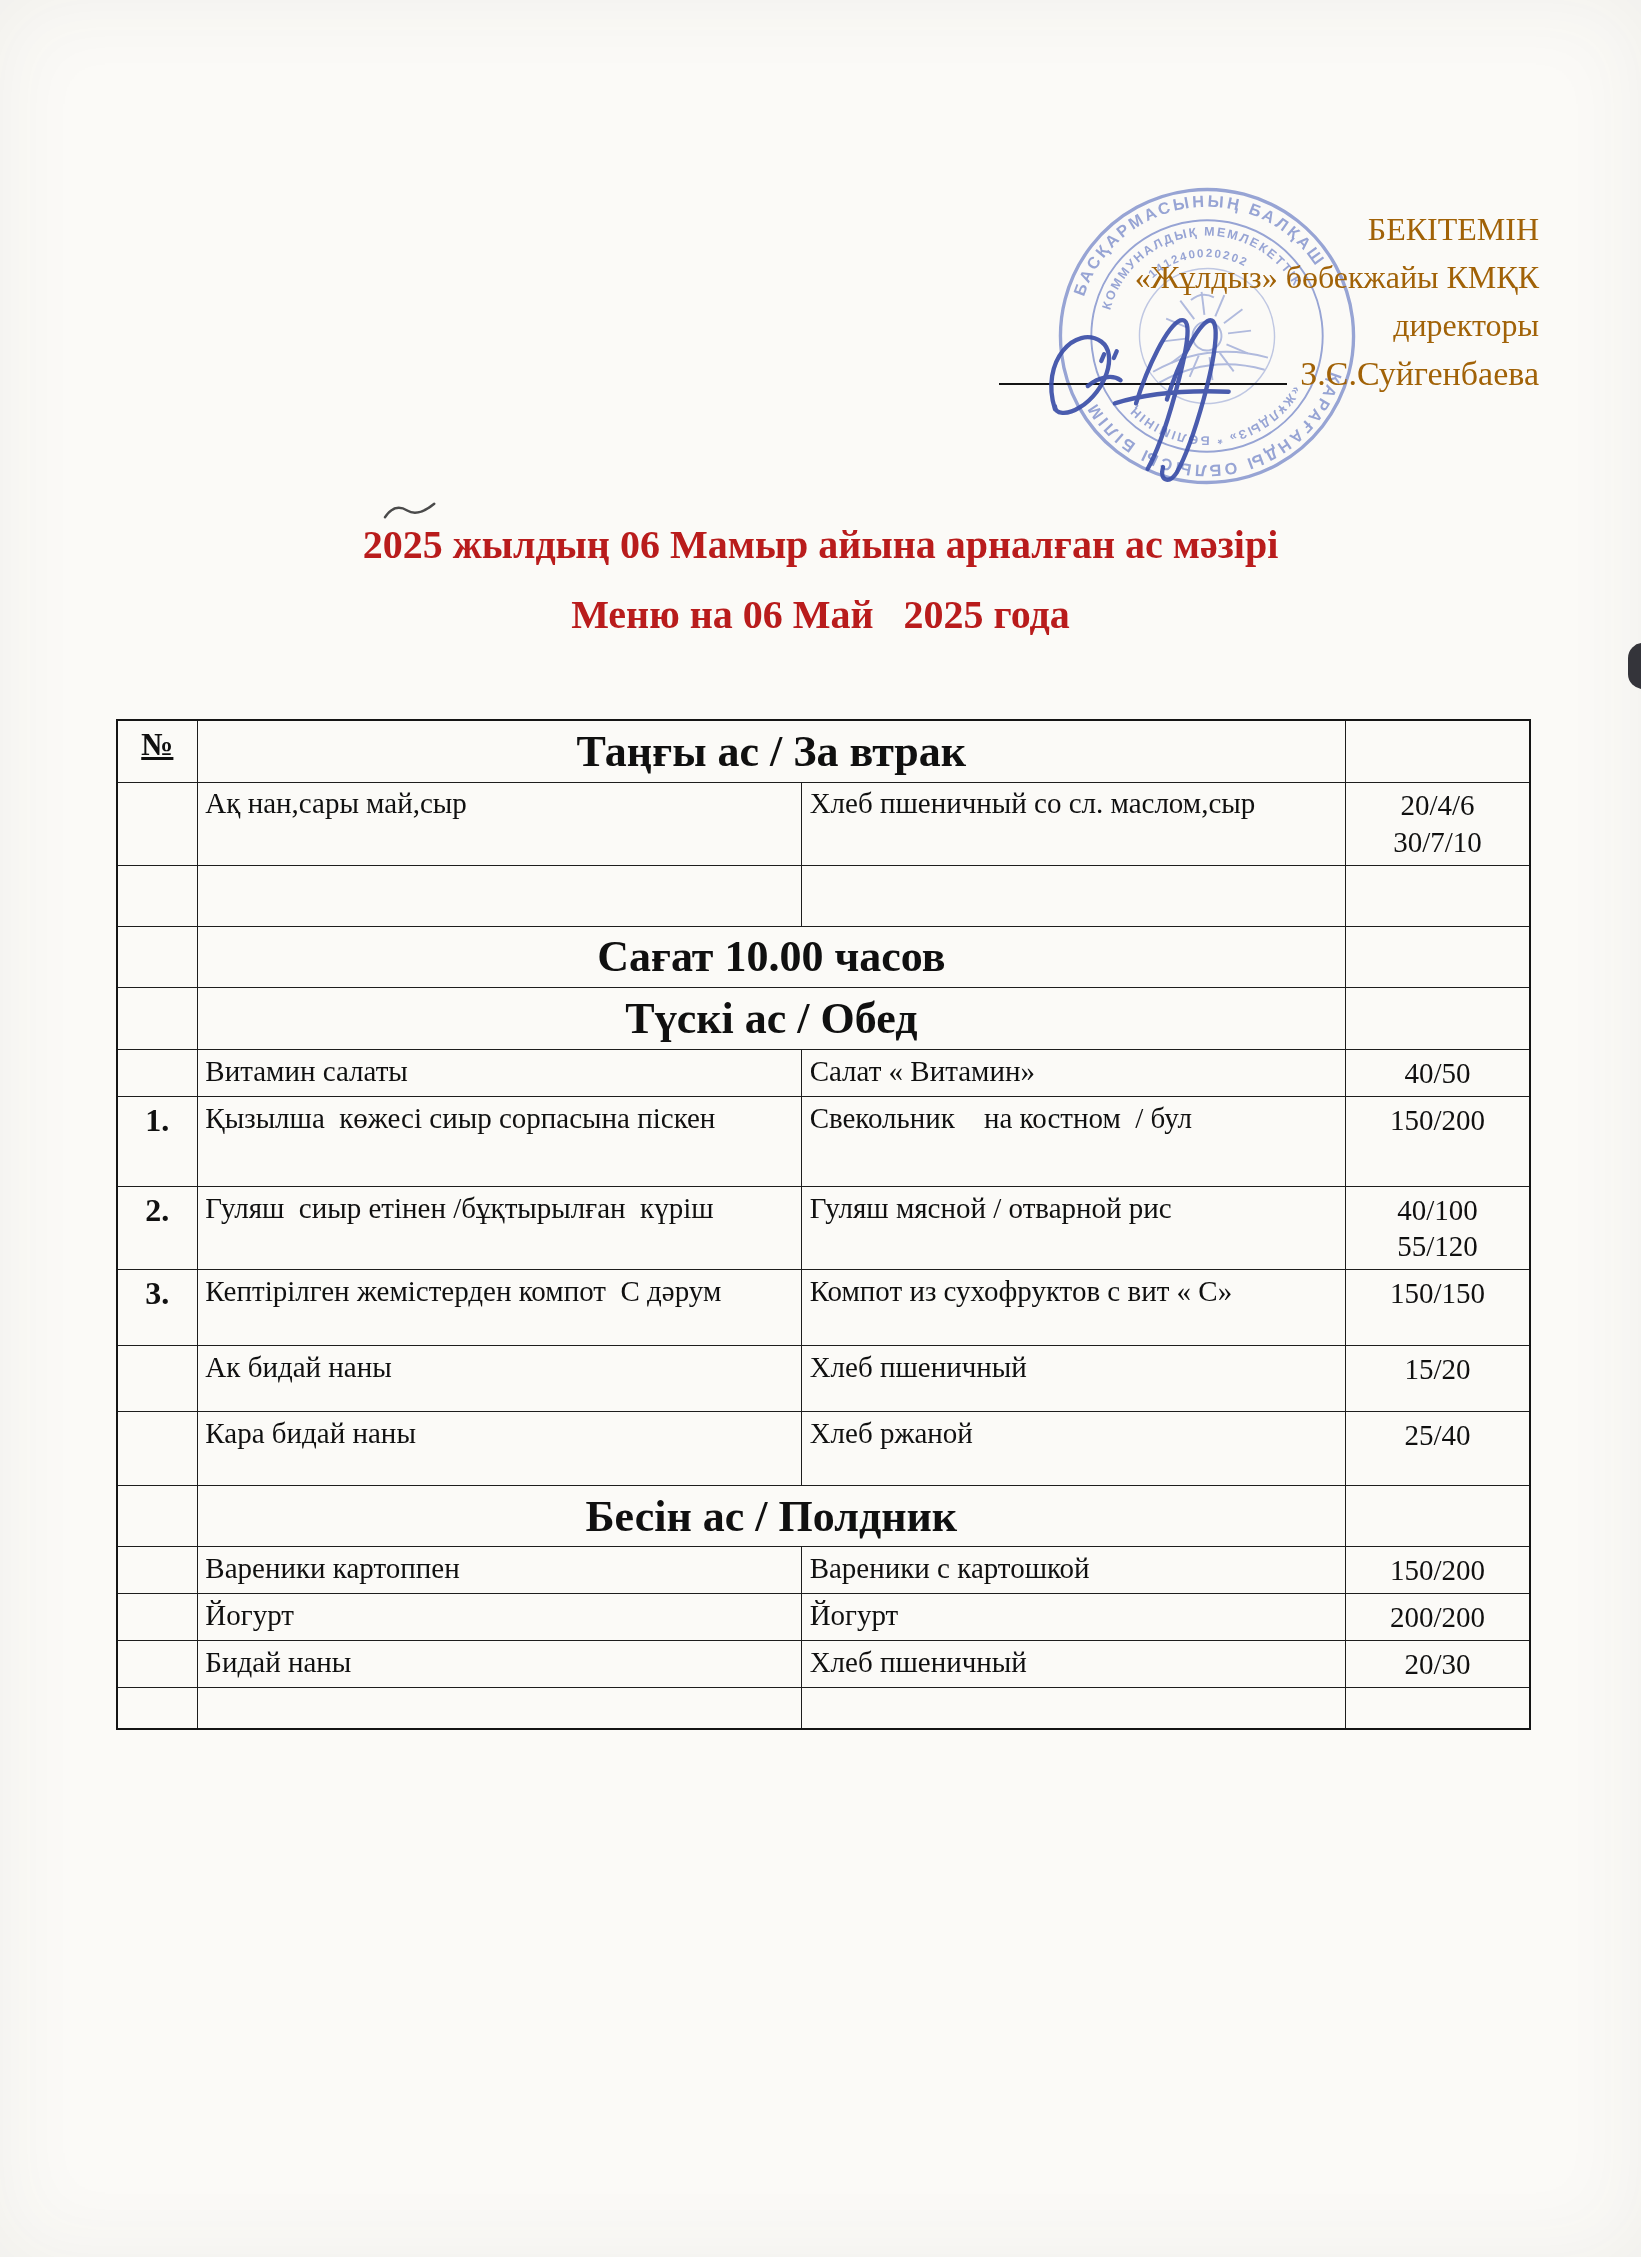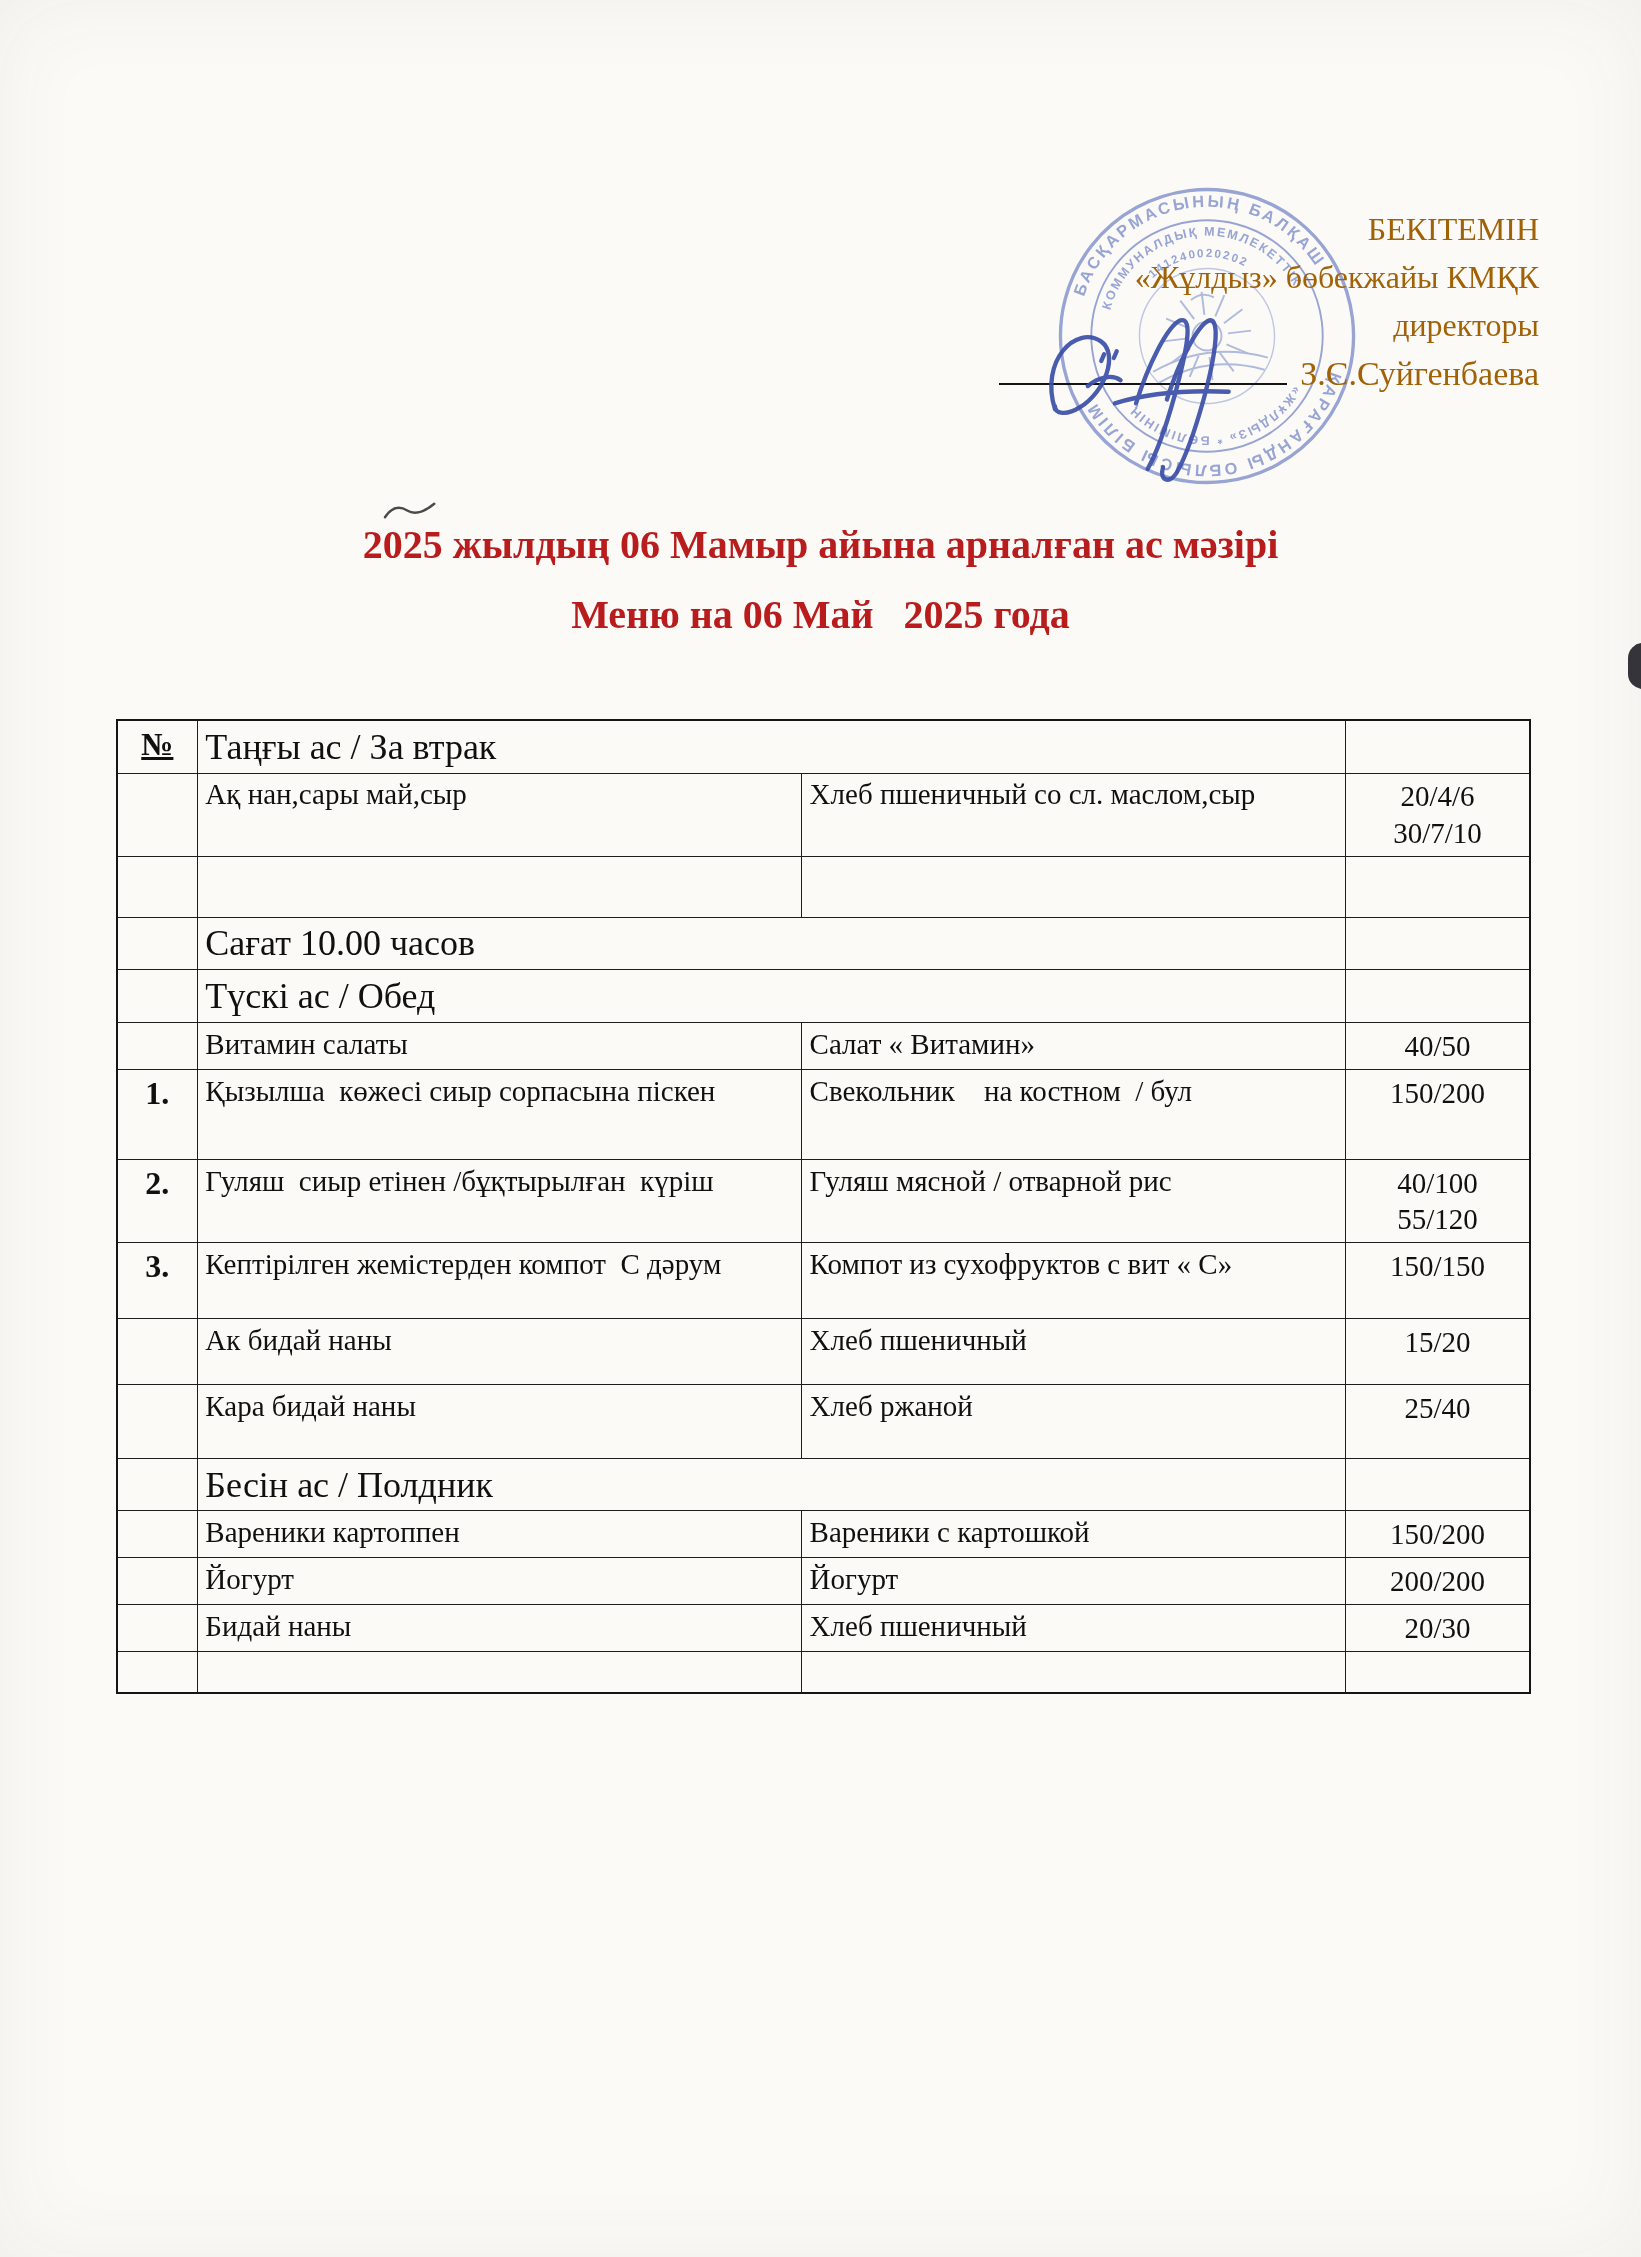--- a/index.html
+++ b/index.html
@@ -44,21 +44,21 @@
   }
   .menu-table td{
     border:1.9px solid #1d1d1d;vertical-align:top;
     padding:4.8px 7.7px;overflow:hidden;
   }
   .c-num{width:80px;text-align:center;font-weight:bold;font-size:32px;}
   .c-kk{width:603px;padding-left:21px;white-space:pre-wrap;}
   .c-ru{width:543px;padding-left:13.5px;white-space:pre-wrap;}
   .c-portion{width:184px;text-align:center;white-space:pre-line;line-height:1.25;padding-top:3.9px;}
   .section-head{
-    font-weight:normal;font-size:36px;vertical-align:middle;padding-top:1.9px;
+    text-align:center;font-weight:bold;font-size:44px;vertical-align:middle;padding-top:1.9px;
   }
   .num-header{text-decoration:underline;vertical-align:middle;font-size:32px;}
   .variant-large .c-kk,.variant-large .c-ru{font-size:36px;}
   .variant-large .c-portion{font-size:33px;}
   
   .menu-table tr:nth-child(1){height:50px}
   .menu-table tr:nth-child(2){height:53px}
   .menu-table tr:nth-child(3){height:61px}
   .menu-table tr:nth-child(4){height:46px}
   .menu-table tr:nth-child(5){height:43px}

